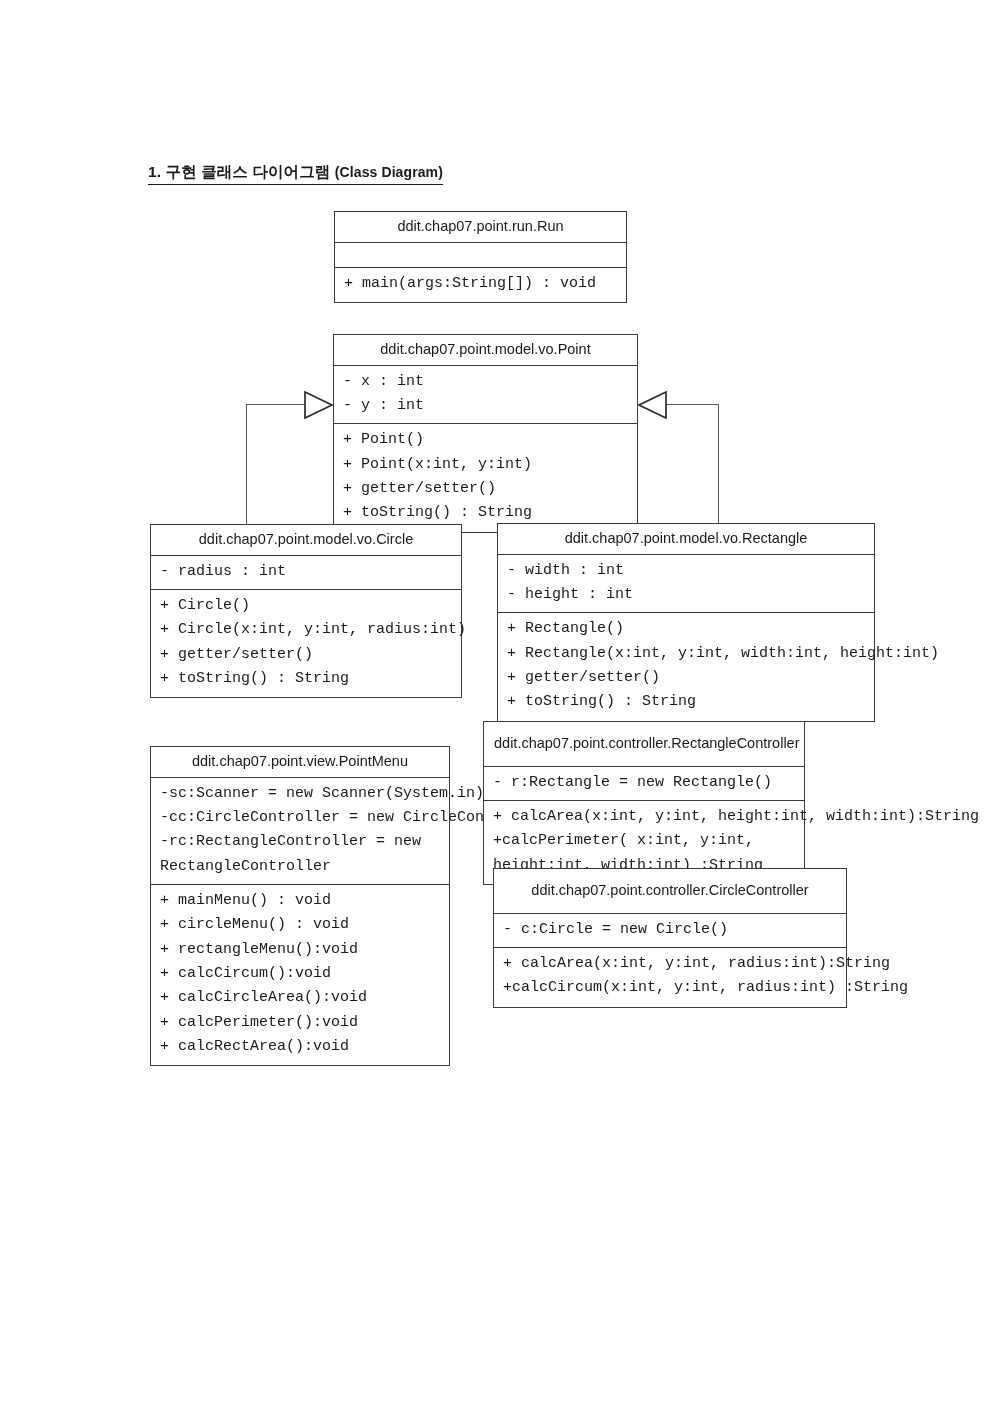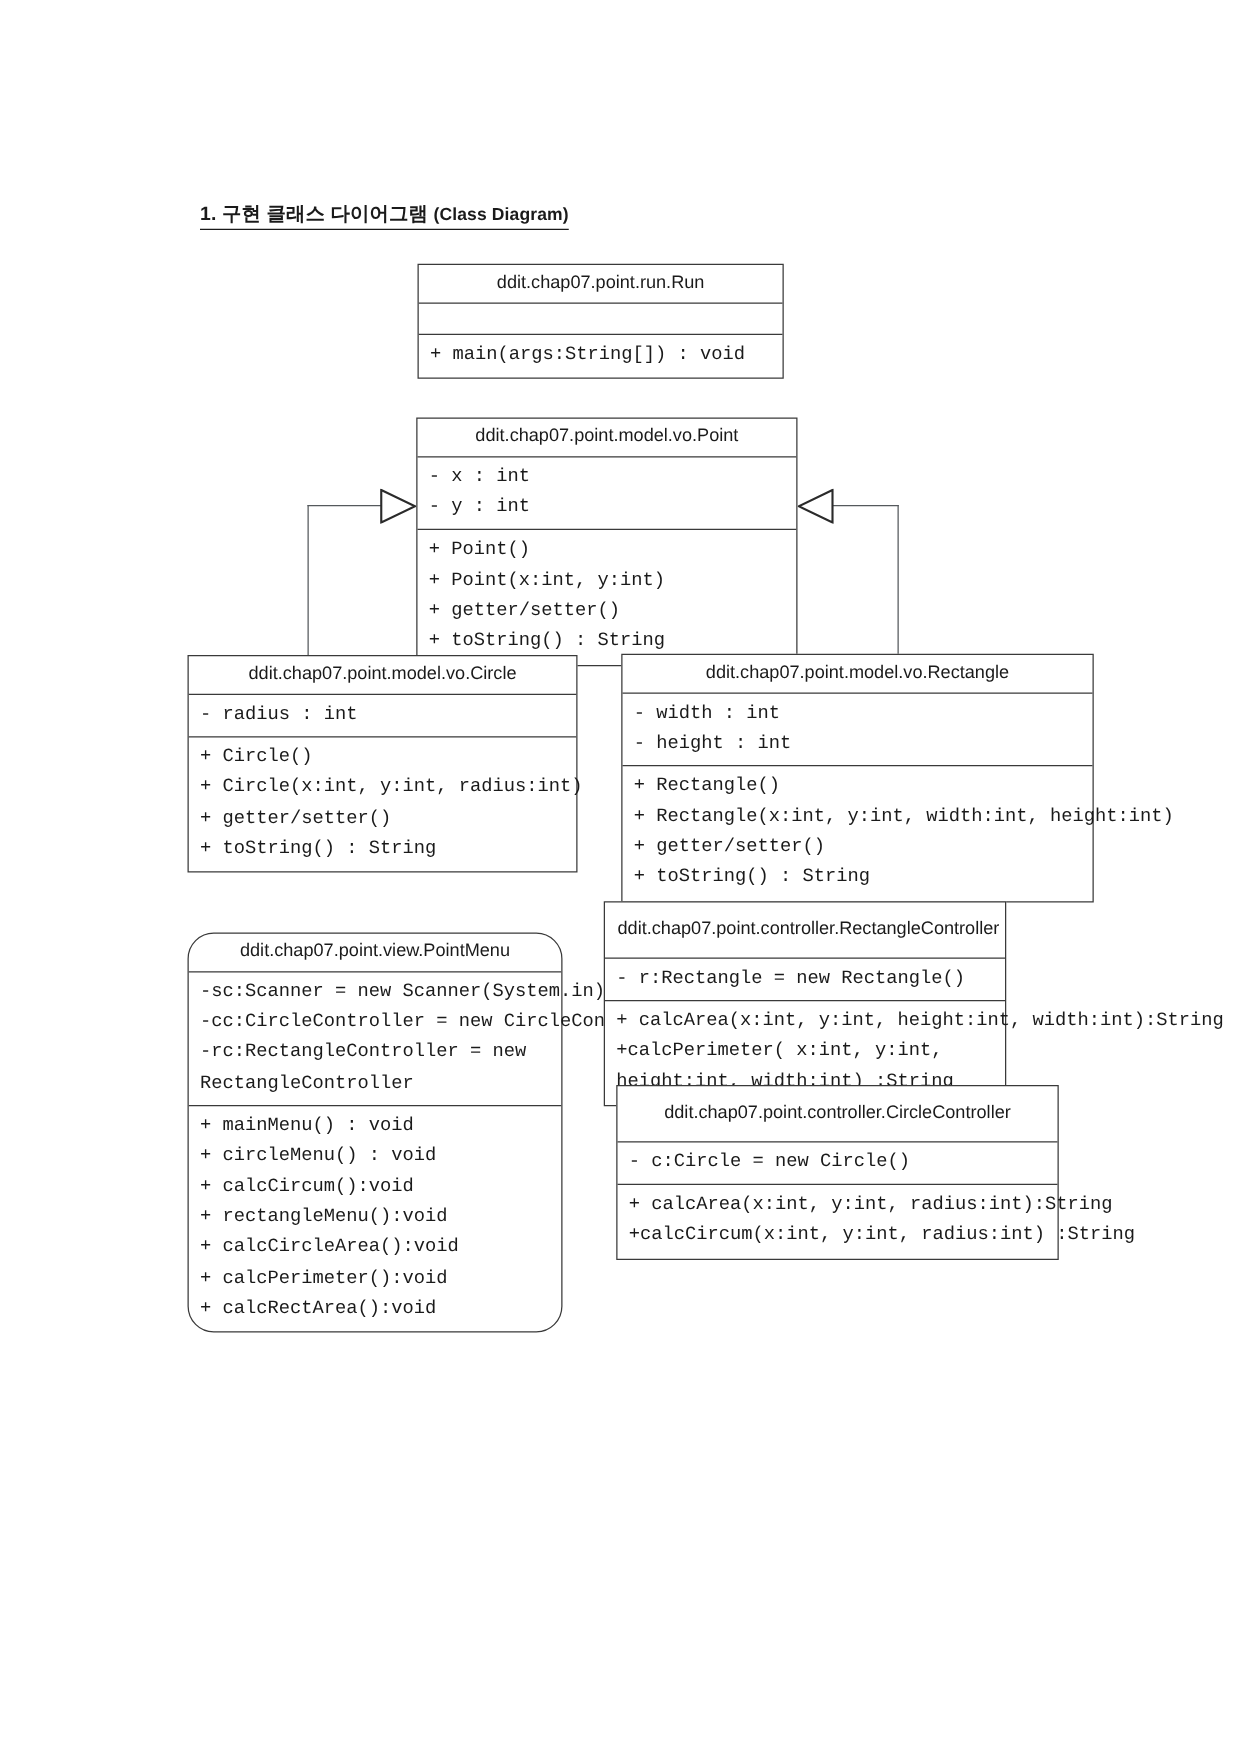--- a/index.html
+++ b/index.html
@@ -15,21 +15,21 @@
     position: relative;
     width: 992px;
     height: 1403px;
     background: #ffffff;
     overflow: hidden;
   }
 
   
   .doc-heading {
     position: absolute;
-    left: 160px;
+    left: 148px;
     top: 162px;
     font-size: 15.5px;
     font-weight: bold;
     letter-spacing: 0.1px;
     white-space: nowrap;
     border-bottom: 1.6px solid #1a1a1a;
     padding-bottom: 2px;
     line-height: 1.25;
   }
   .doc-heading .lat {
@@ -158,32 +158,32 @@
       <div class="uml-line">- height : int</div>
     </div>
     <div class="uml-ops">
       <div class="uml-line">+ Rectangle()</div>
       <div class="uml-line">+ Rectangle(x:int, y:int, width:int, height:int)</div>
       <div class="uml-line">+ getter/setter()</div>
       <div class="uml-line">+ toString() : String</div>
     </div>
   </div>
 
-  <div class="uml-class" style="left:150px; top:746px; width:300px;border-radius:21px;">
+  <div class="uml-class" style="left:150px; top:746px; width:300px;">
     <div class="uml-name">ddit.chap07.point.view.PointMenu</div>
     <div class="uml-attrs">
       <div class="uml-line">-sc:Scanner = new Scanner(System.in)</div>
       <div class="uml-line">-cc:CircleController = new CircleController</div>
       <div class="uml-line wrap">-rc:RectangleController = new RectangleController</div>
     </div>
     <div class="uml-ops">
       <div class="uml-line">+ mainMenu() : void</div>
       <div class="uml-line">+ circleMenu() : void</div>
+      <div class="uml-line">+ rectangleMenu():void</div>
       <div class="uml-line">+ calcCircum():void</div>
-      <div class="uml-line">+ rectangleMenu():void</div>
       <div class="uml-line">+ calcCircleArea():void</div>
       <div class="uml-line">+ calcPerimeter():void</div>
       <div class="uml-line">+ calcRectArea():void</div>
     </div>
   </div>
 
   <div class="uml-class" style="left:483px; top:721px; width:322px;">
     <div class="uml-name tall">ddit.chap07.point.controller.RectangleController</div>
     <div class="uml-attrs">
       <div class="uml-line">- r:Rectangle = new Rectangle()</div>

